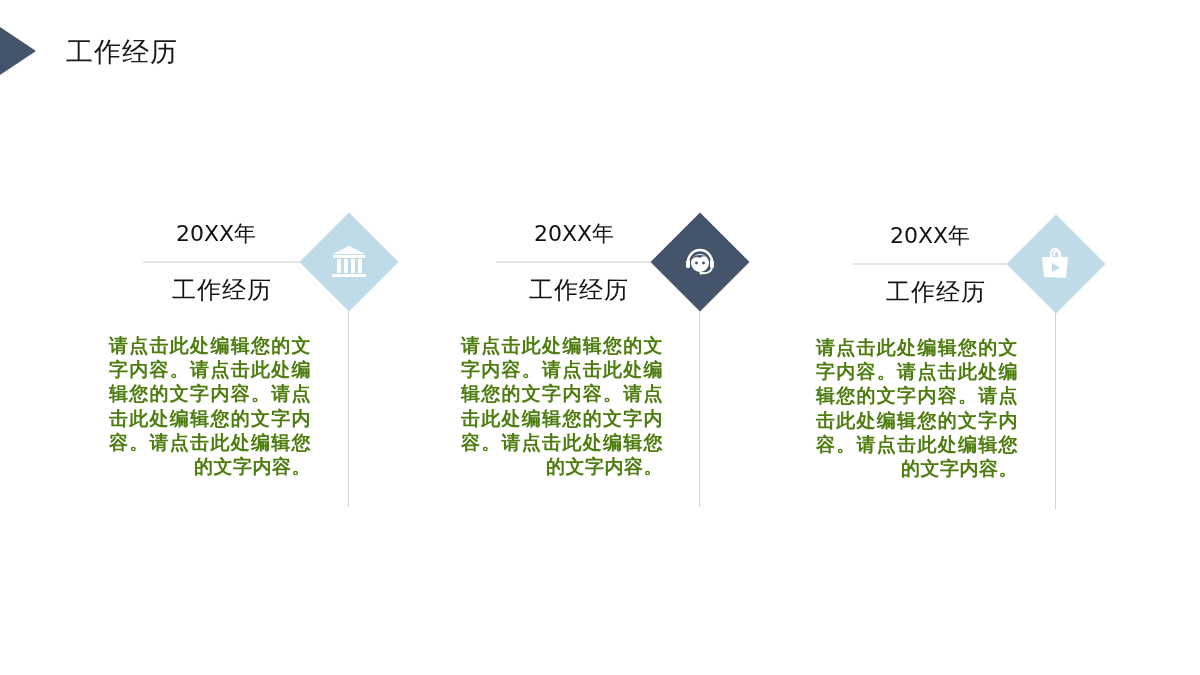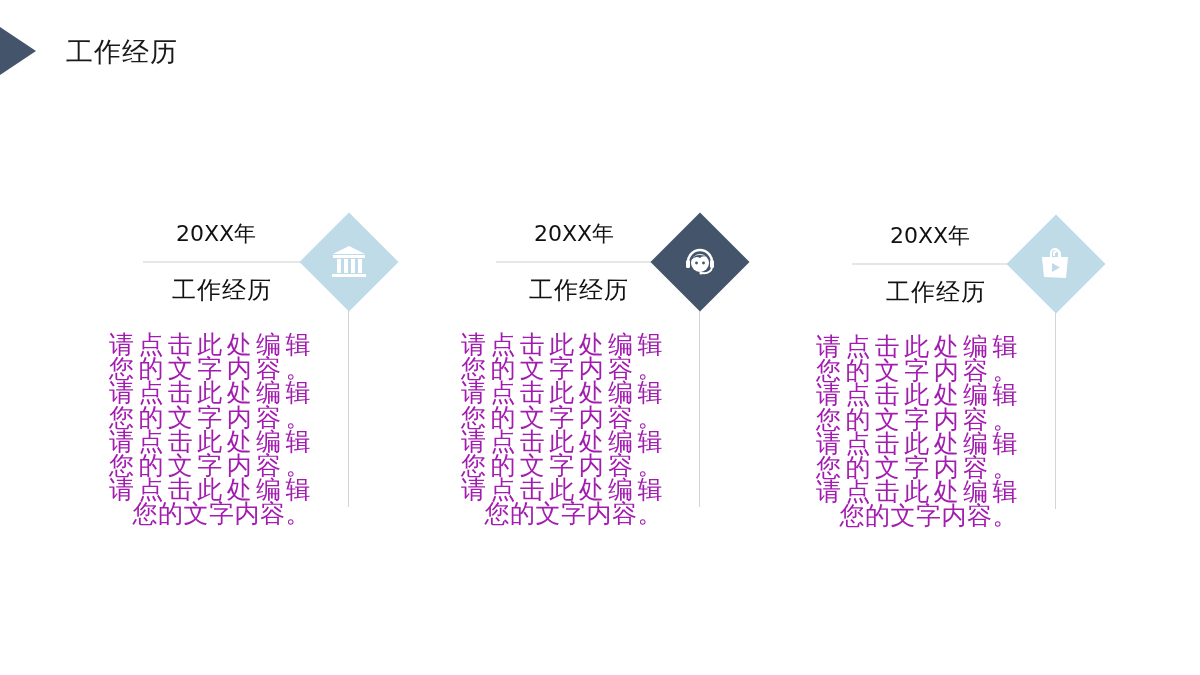--- a/index.html
+++ b/index.html
@@ -10,22 +10,22 @@
       border-left:36px solid #44546a; }
     .page-title { position:absolute; left:66px; top:34px; font-size:27px; color:#1a1a1a; line-height:36px; letter-spacing:1px; }
     .item { position:absolute; top:0; left:16px; width:1200px; height:675px; pointer-events:none;padding-left:12px; }
     .item > * { pointer-events:auto; }
     .hline { position:absolute; height:2px; background:#e6e6e6; }
     .vline { position:absolute; width:1px; background:#d4d4d4; }
     .diamond { position:absolute; width:70px; height:70px; transform:rotate(45deg); }
     .icon { position:absolute; width:40px; height:40px; }
     .year { position:absolute; font-size:22px; color:#111; width:160px; text-align:center; line-height:28px; }
     .title { position:absolute; font-size:24px; color:#111; width:180px; text-align:center; line-height:30px; letter-spacing:1px; }
-    .body { position:absolute; width:202px; font-family:"DejaVu Serif","Liberation Serif",serif; font-size:25px;
-            color:#a21caf; line-height:24.2px; text-align:justify; text-align-last:right; letter-spacing:0.5px; }
+    .body { position:absolute; width:202px; font-family:"DejaVu Serif","Liberation Serif",serif; font-size:19px;
+            color:#4d7c0f; line-height:24.2px; text-align:justify; text-align-last:right; letter-spacing:0.5px;font-weight:bold; }
   </style>
 </head>
 <body>
 
 <div class="corner-tri"></div>
 <div class="page-title">工作经历</div>
 
 <div class="item">
   <div class="hline" style="left:127px; top:261px; width:170px;"></div>
   <div class="vline" style="left:332px; top:300px; height:207px;"></div>

